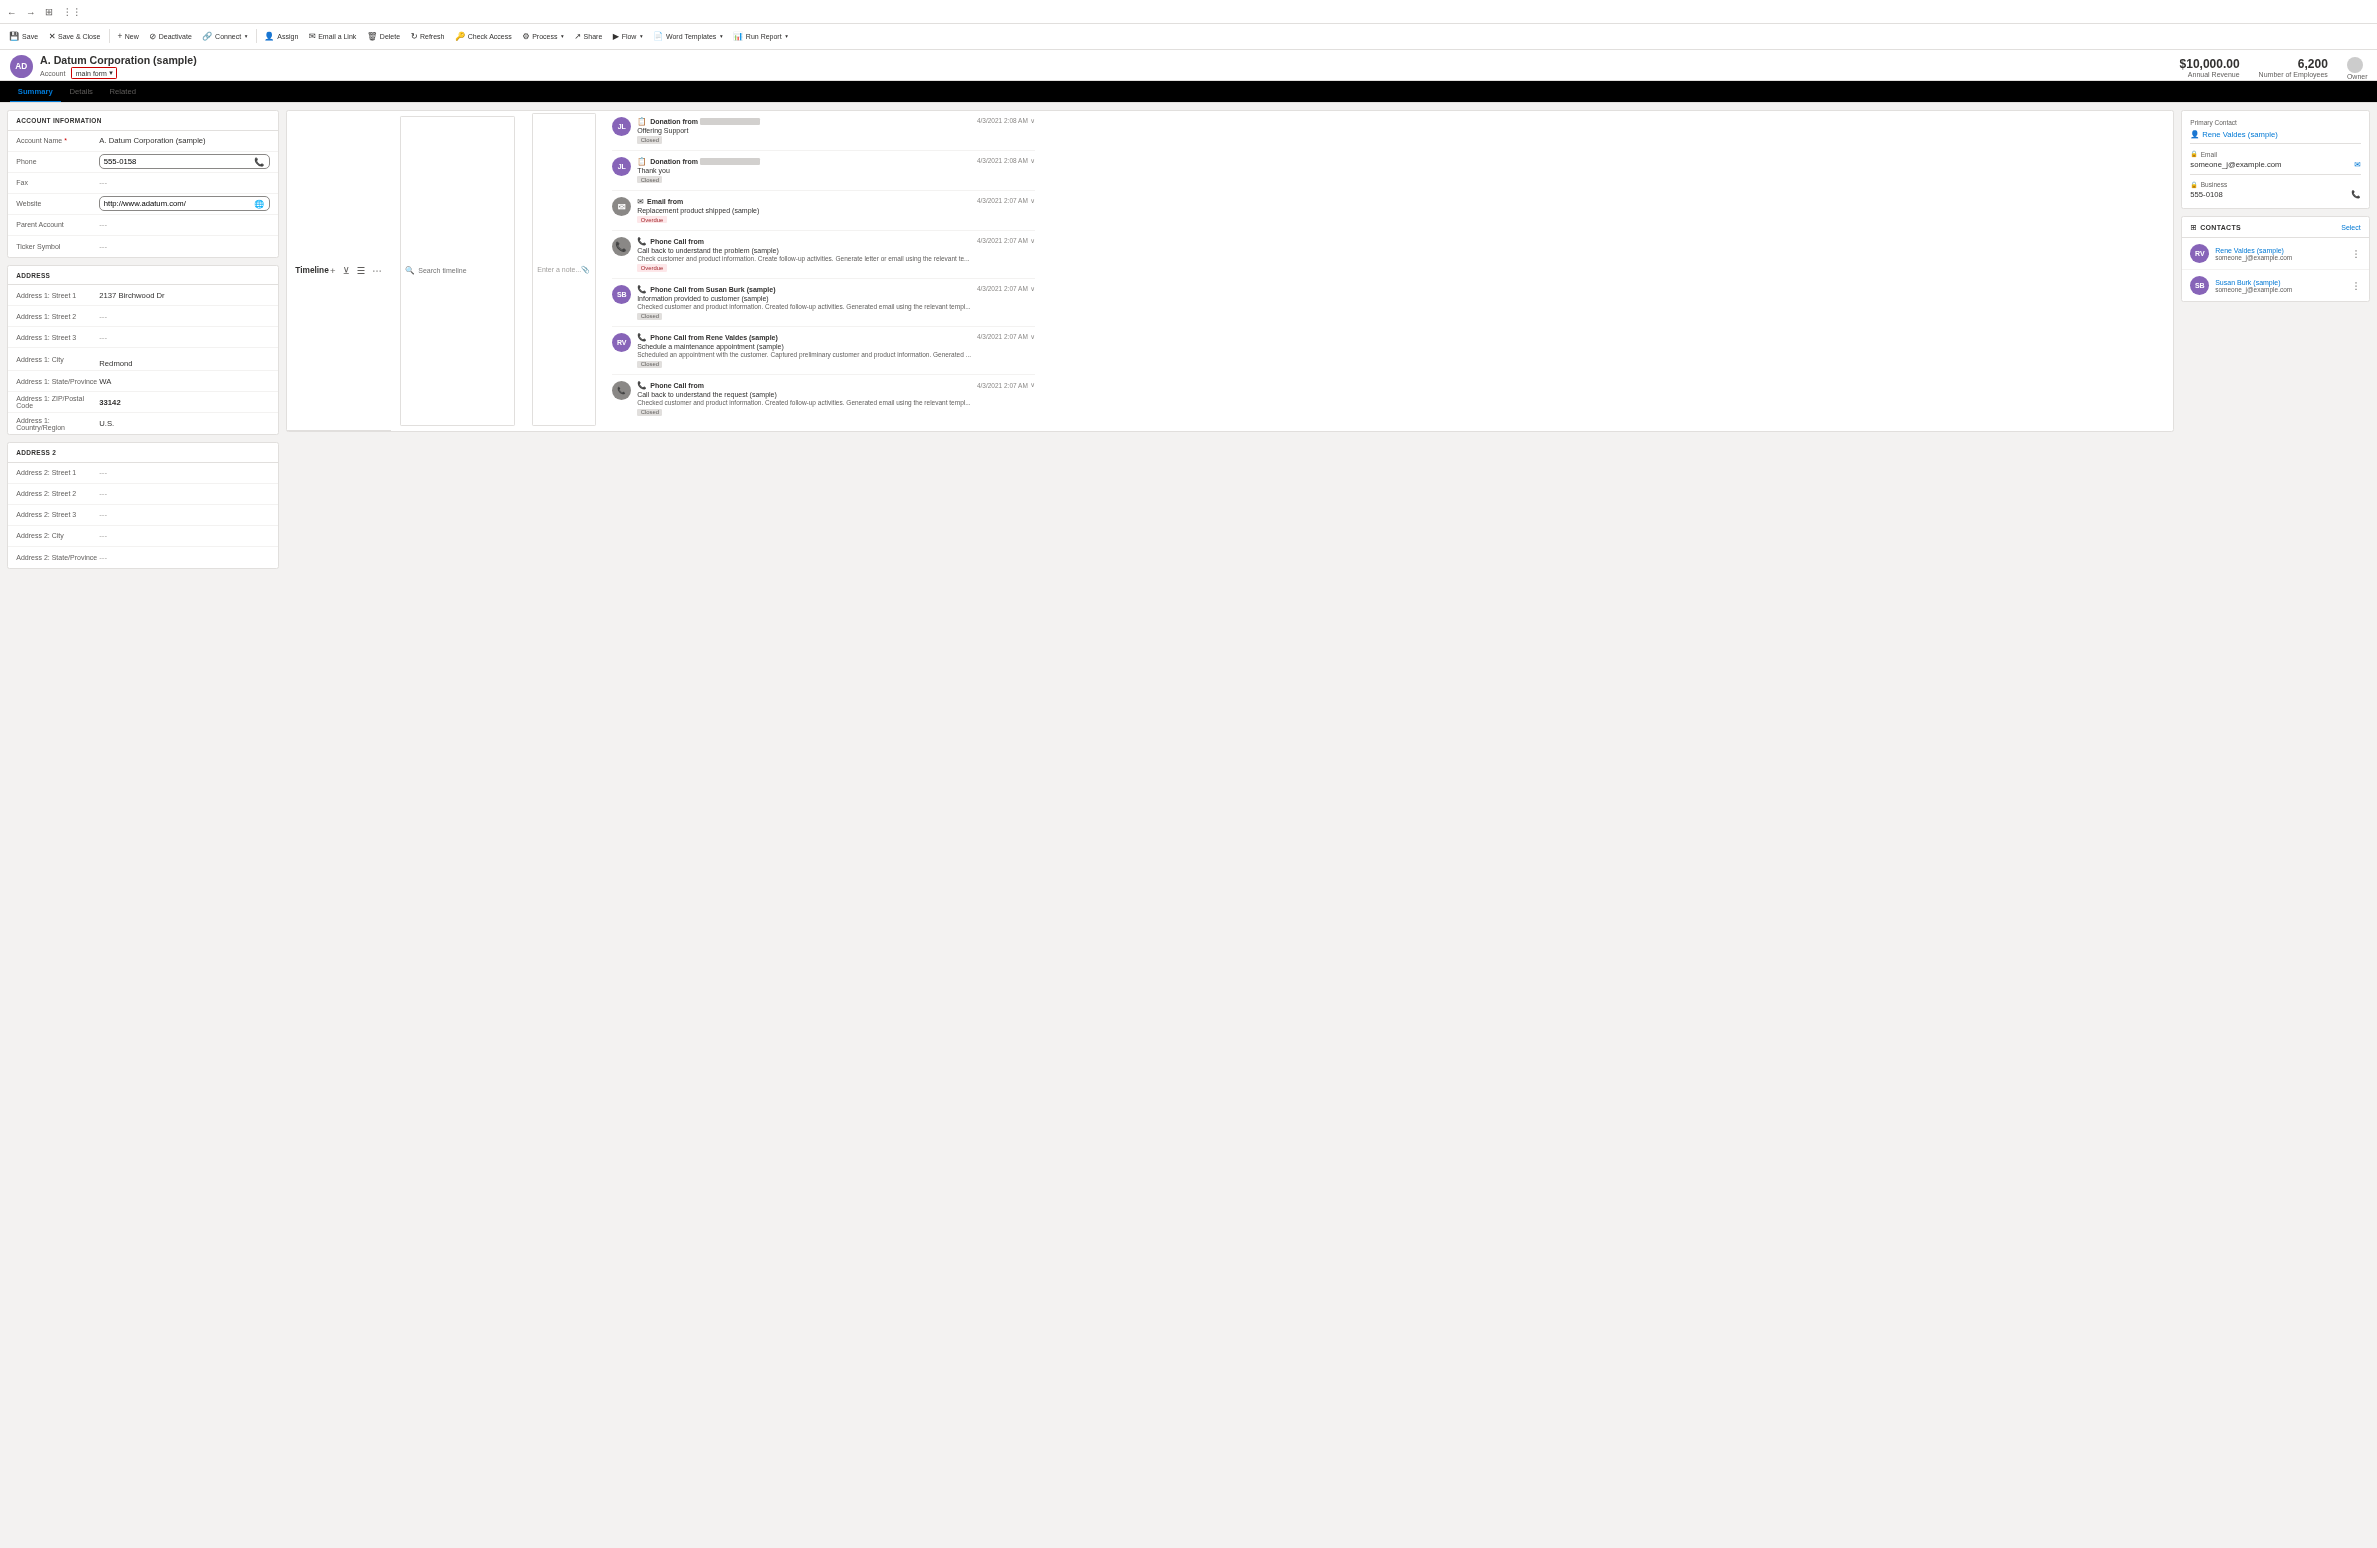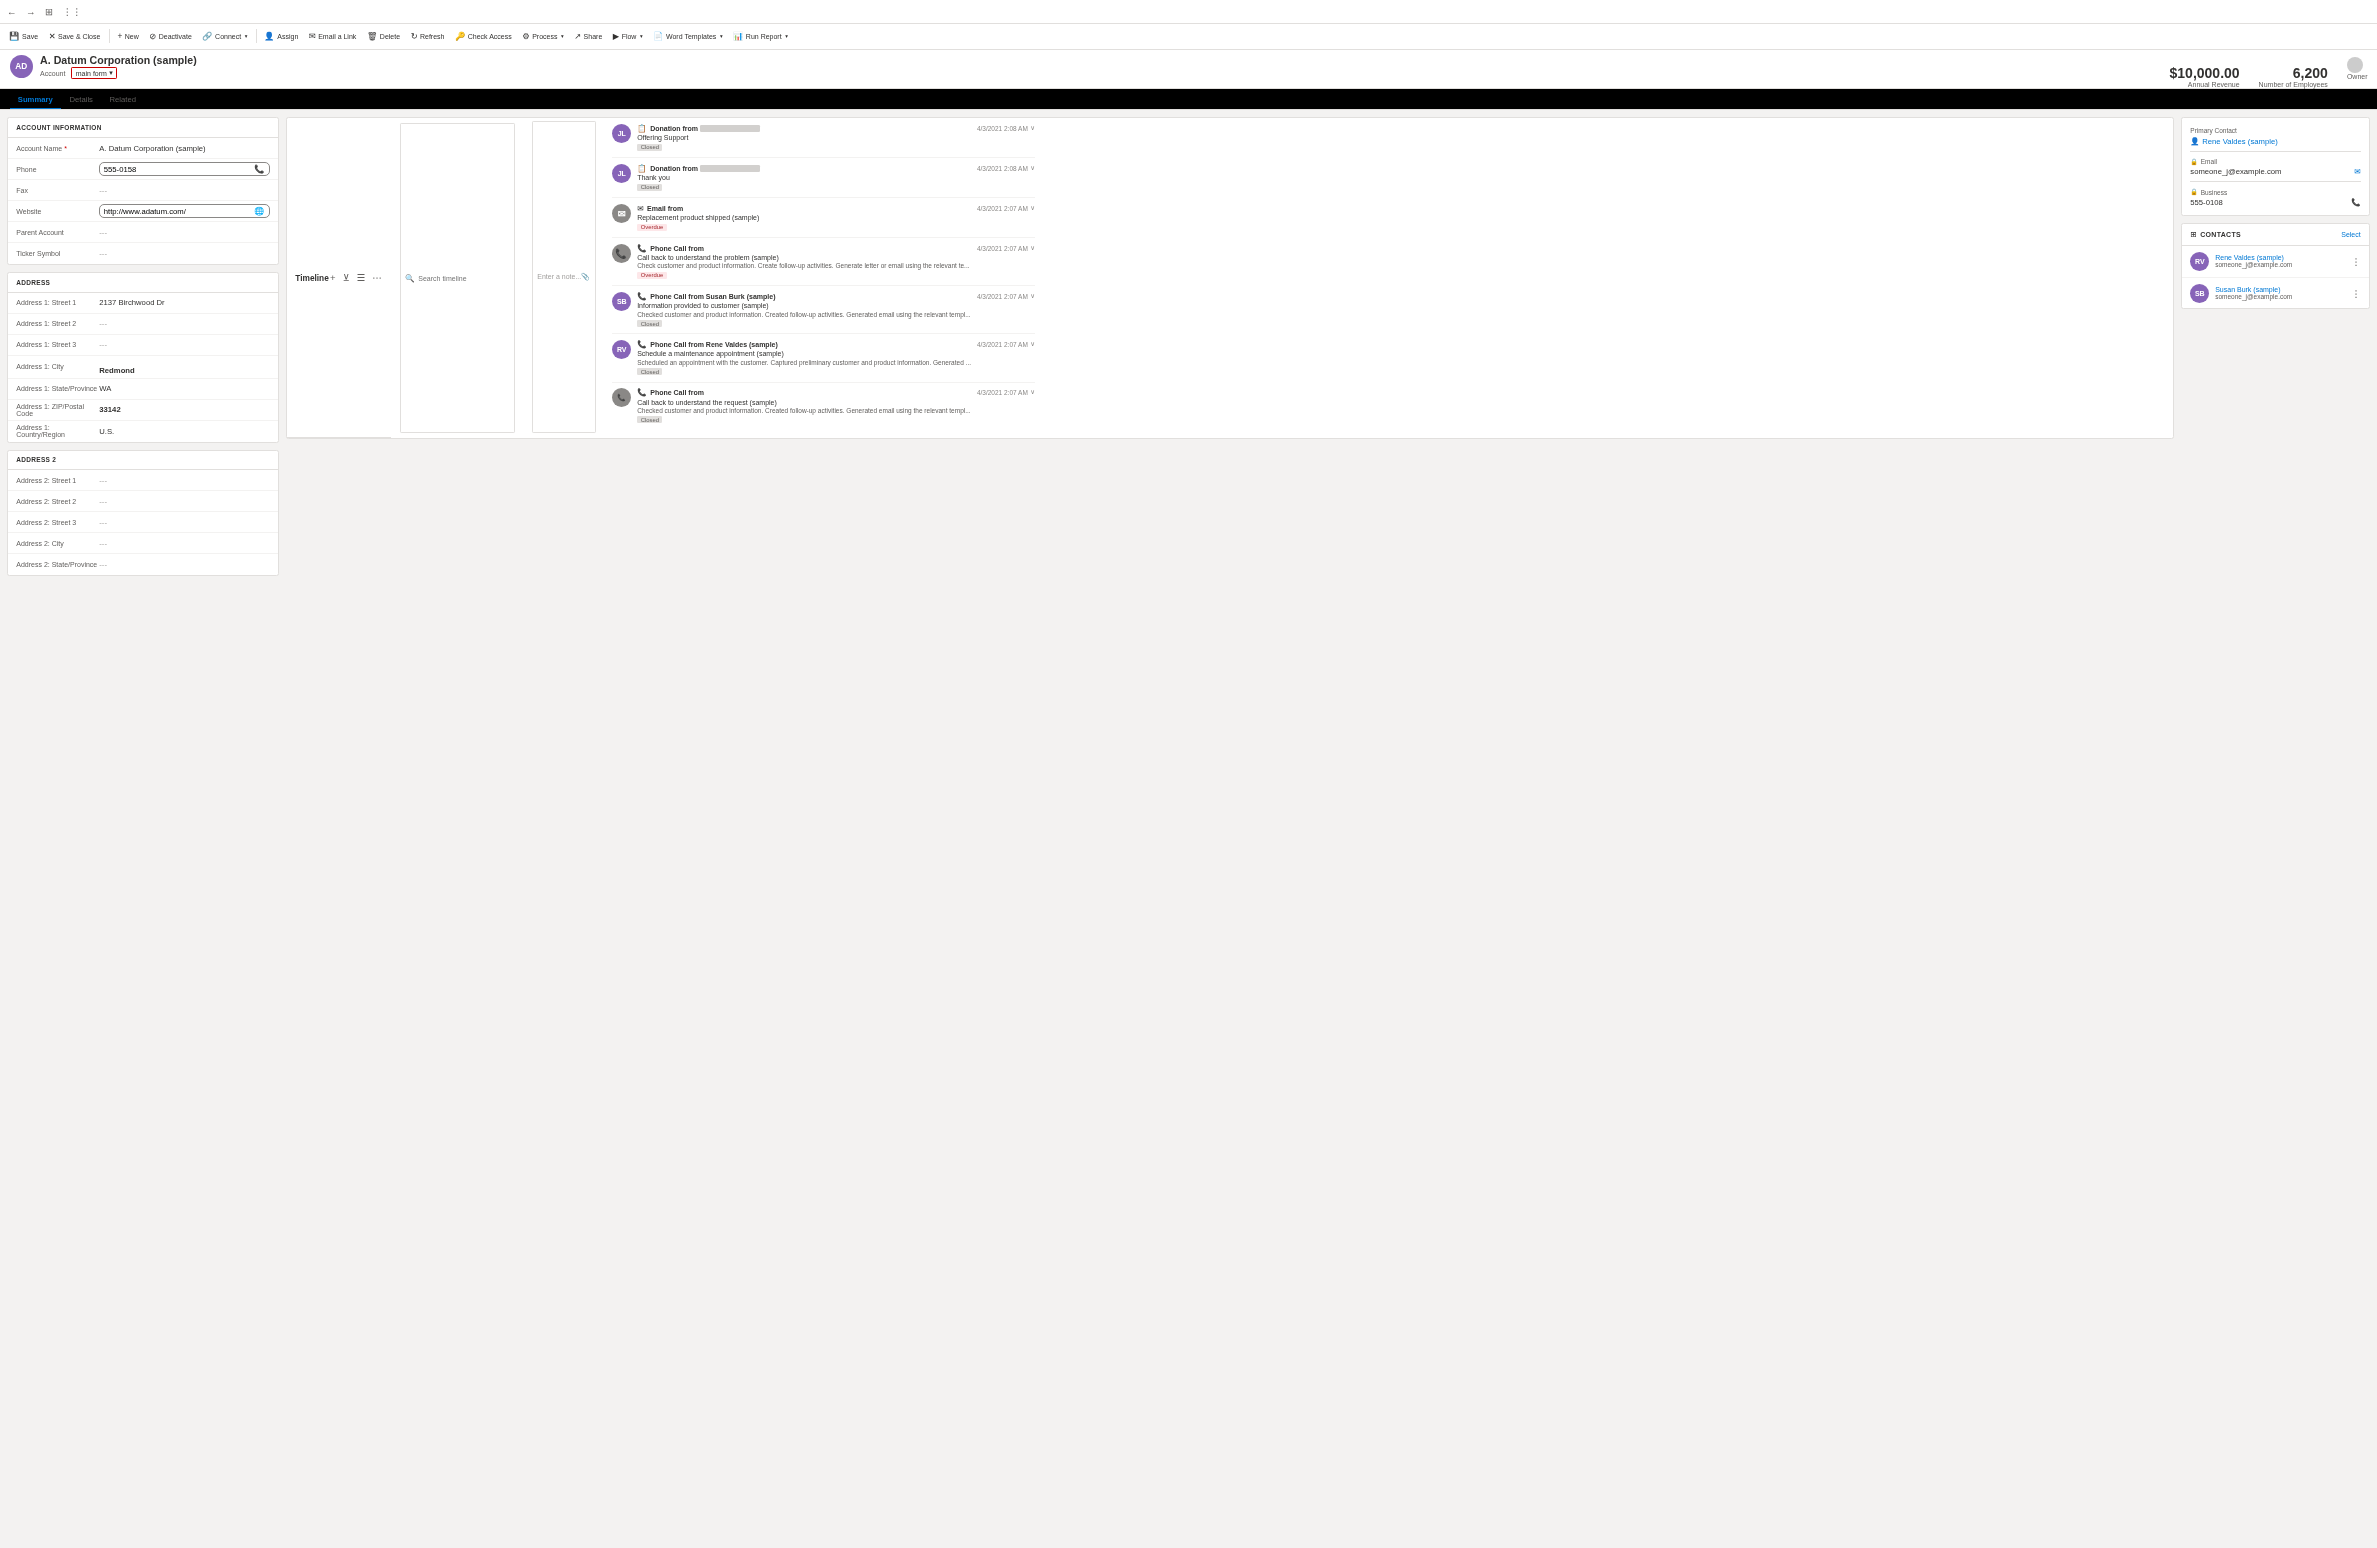--- a/index.html
+++ b/index.html
@@ -54,21 +54,21 @@
       display: inline-flex; align-items: center; gap: 2.4px;
       border: 0.9px solid #c00; border-radius: 1.2px;
       padding: 0.6px 3.5px; font-size: 7px; cursor: pointer;
       background: #fff; color: #323130; margin-left: 3.5px;
     }
     .record-header-right {
       display: flex; align-items: flex-start; gap: 19px;
       font-size: 7px; padding-top: 2.4px;
     }
     .header-stat { text-align: right; }
-    .header-stat-value { font-size: 14px; font-weight: 600; color: #323130; margin-top: 8px; }
+    .header-stat-value { font-size: 12px; font-weight: 600; color: #323130; }
     .header-stat-label { color: #605e5c; }
     .owner-avatar { width: 16.6px; height: 16.6px; border-radius: 50%; background: #ccc; }
 
     
     .tab-nav {
       background: #000000;
       padding: 0 9.5px;
       border-bottom: 0.6px solid #e1dfdd;
       display: flex; gap: 0;
     }
@@ -411,21 +411,21 @@
       <div class="field-row">
         <div class="field-label">Address 1: Street 2</div>
         <div class="field-value empty">---</div>
       </div>
       <div class="field-row">
         <div class="field-label">Address 1: Street 3</div>
         <div class="field-value empty">---</div>
       </div>
       <div class="field-row">
         <div class="field-label">Address 1: City</div>
-        <div class="field-value" style="font-weight:700;margin-top:8px;">Redmond</div>
+        <div class="field-value" style="font-weight:400;margin-top:8px;">Redmond</div>
       </div>
       <div class="field-row">
         <div class="field-label">Address 1: State/Province</div>
         <div class="field-value" style="font-weight:400;">WA</div>
       </div>
       <div class="field-row">
         <div class="field-label">Address 1: ZIP/Postal Code</div>
         <div class="field-value" style="font-weight:600;">33142</div>
       </div>
       <div class="field-row">

